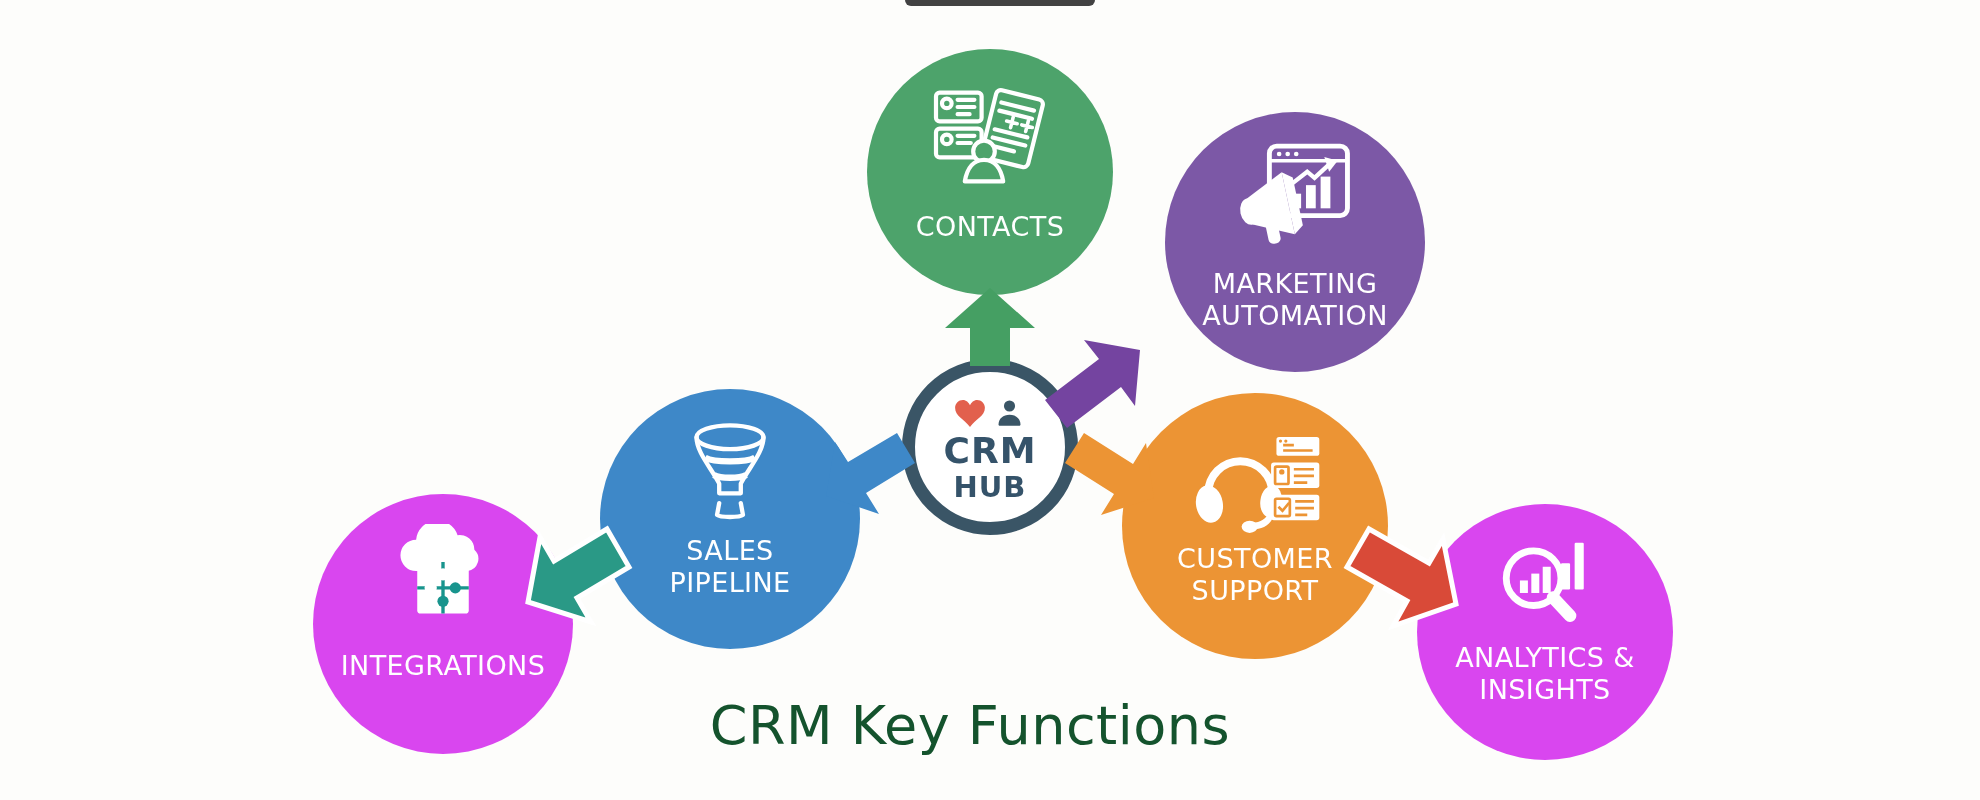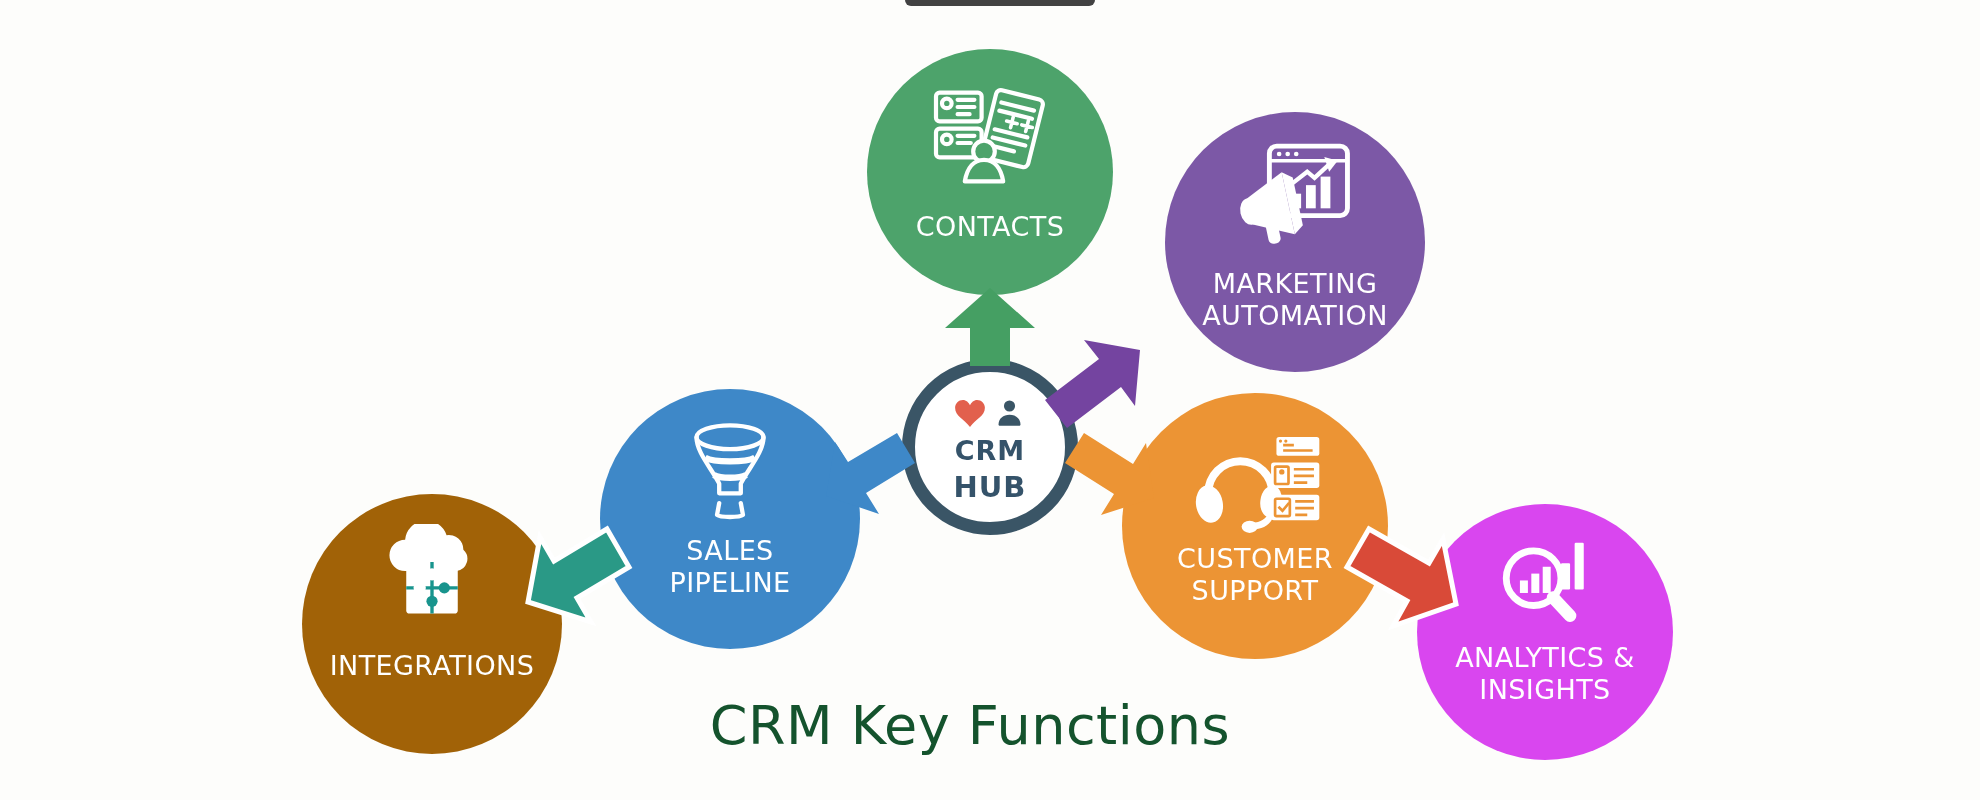--- a/index.html
+++ b/index.html
@@ -22,40 +22,40 @@
   .node-contacts .label{top:162px;}
 
   .node-marketing{left:1165px;top:112px;width:260px;height:260px;background:#7C58A6;}
   .node-marketing .icon{top:28px;width:122px;height:122px;}
   .node-marketing .label{top:156px;}
 
   .node-sales{left:600px;top:389px;width:260px;height:260px;background:#3E88C8;}
   .node-sales .icon{top:32px;width:108px;height:108px;}
   .node-sales .label{top:146px;}
 
-  .node-integrations{left:302px;top:494px;width:260px;height:260px;background:#a16207;}
+  .node-integrations{left:313px;top:494px;width:260px;height:260px;background:#d946ef;}
   .node-integrations .icon{top:30px;width:112px;height:112px;}
   .node-integrations .label{top:156px;}
 
   .node-support{left:1122px;top:393px;width:266px;height:266px;background:#EC9434;}
   .node-support .icon{top:28px;width:134px;height:134px;}
   .node-support .label{top:150px;}
 
   .node-analytics{left:1417px;top:504px;width:256px;height:256px;background:#d946ef;}
   .node-analytics .icon{top:24px;width:114px;height:114px;}
   .node-analytics .label{top:138px;}
 
   
   .hub{
     position:absolute;left:902px;top:359px;width:176px;height:176px;
     box-sizing:border-box;border:13px solid #3A5566;border-radius:50%;
     background:#fff;z-index:2;text-align:center;
   }
   .hub-icons{margin-top:26px;display:flex;justify-content:center;align-items:center;gap:9px;}
-  .hub-line1{font-weight:bold;font-size:27px;line-height:42px;letter-spacing:1px;color:#35536A;margin-top:1px;}
+  .hub-line1{font-weight:bold;font-size:36px;line-height:42px;letter-spacing:1px;color:#35536A;margin-top:1px;}
   .hub-line2{font-weight:bold;font-size:29px;line-height:31px;letter-spacing:1px;color:#35536A;}
 
   
   .arrows{position:absolute;left:0;top:0;z-index:3;}
 
   
   .title{
     position:absolute;left:460px;top:694px;width:1020px;text-align:center;
     font-size:54px;color:#14532d;letter-spacing:.5px;z-index:1;
   }

